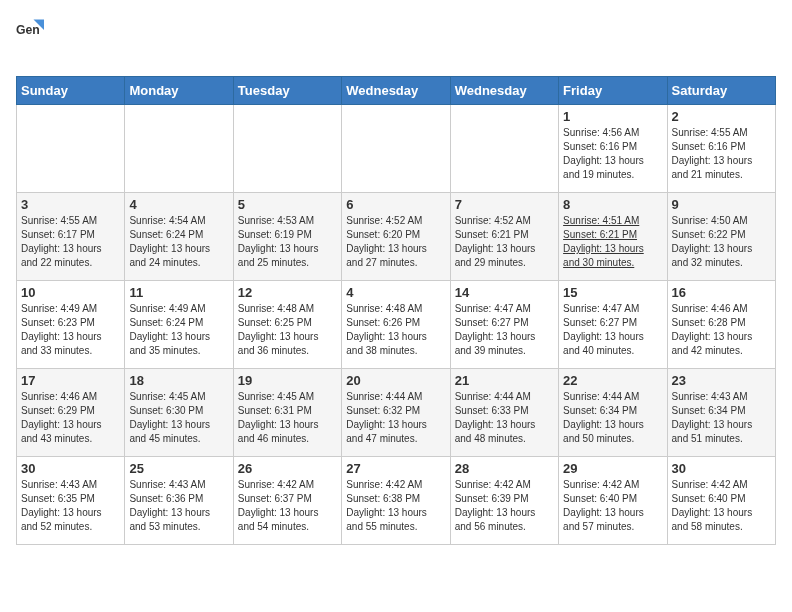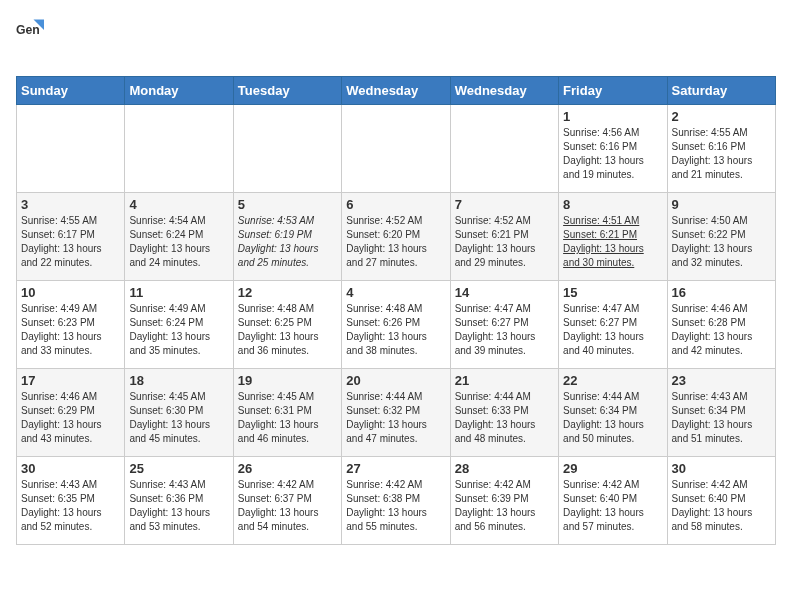--- a/index.html
+++ b/index.html
@@ -148,21 +148,21 @@
 Daylight: 13 hours and 22 minutes.</div>
         </td>
         <td>
           <span class="day-number">4</span>
           <div class="day-info" style="white-space: pre-line;">Sunrise: 4:54 AM
 Sunset: 6:24 PM
 Daylight: 13 hours and 24 minutes.</div>
         </td>
         <td>
           <span class="day-number">5</span>
-          <div class="day-info" style="white-space: pre-line; font-style: italic;">Sunrise: 4:53 AM
+          <div class="day-info" style="white-space: pre-line;">Sunrise: 4:53 AM
 Sunset: 6:19 PM
 Daylight: 13 hours and 25 minutes.</div>
         </td>
         <td>
           <span class="day-number">6</span>
           <div class="day-info" style="white-space: pre-line;">Sunrise: 4:52 AM
 Sunset: 6:20 PM
 Daylight: 13 hours and 27 minutes.</div>
         </td>
         <td>

